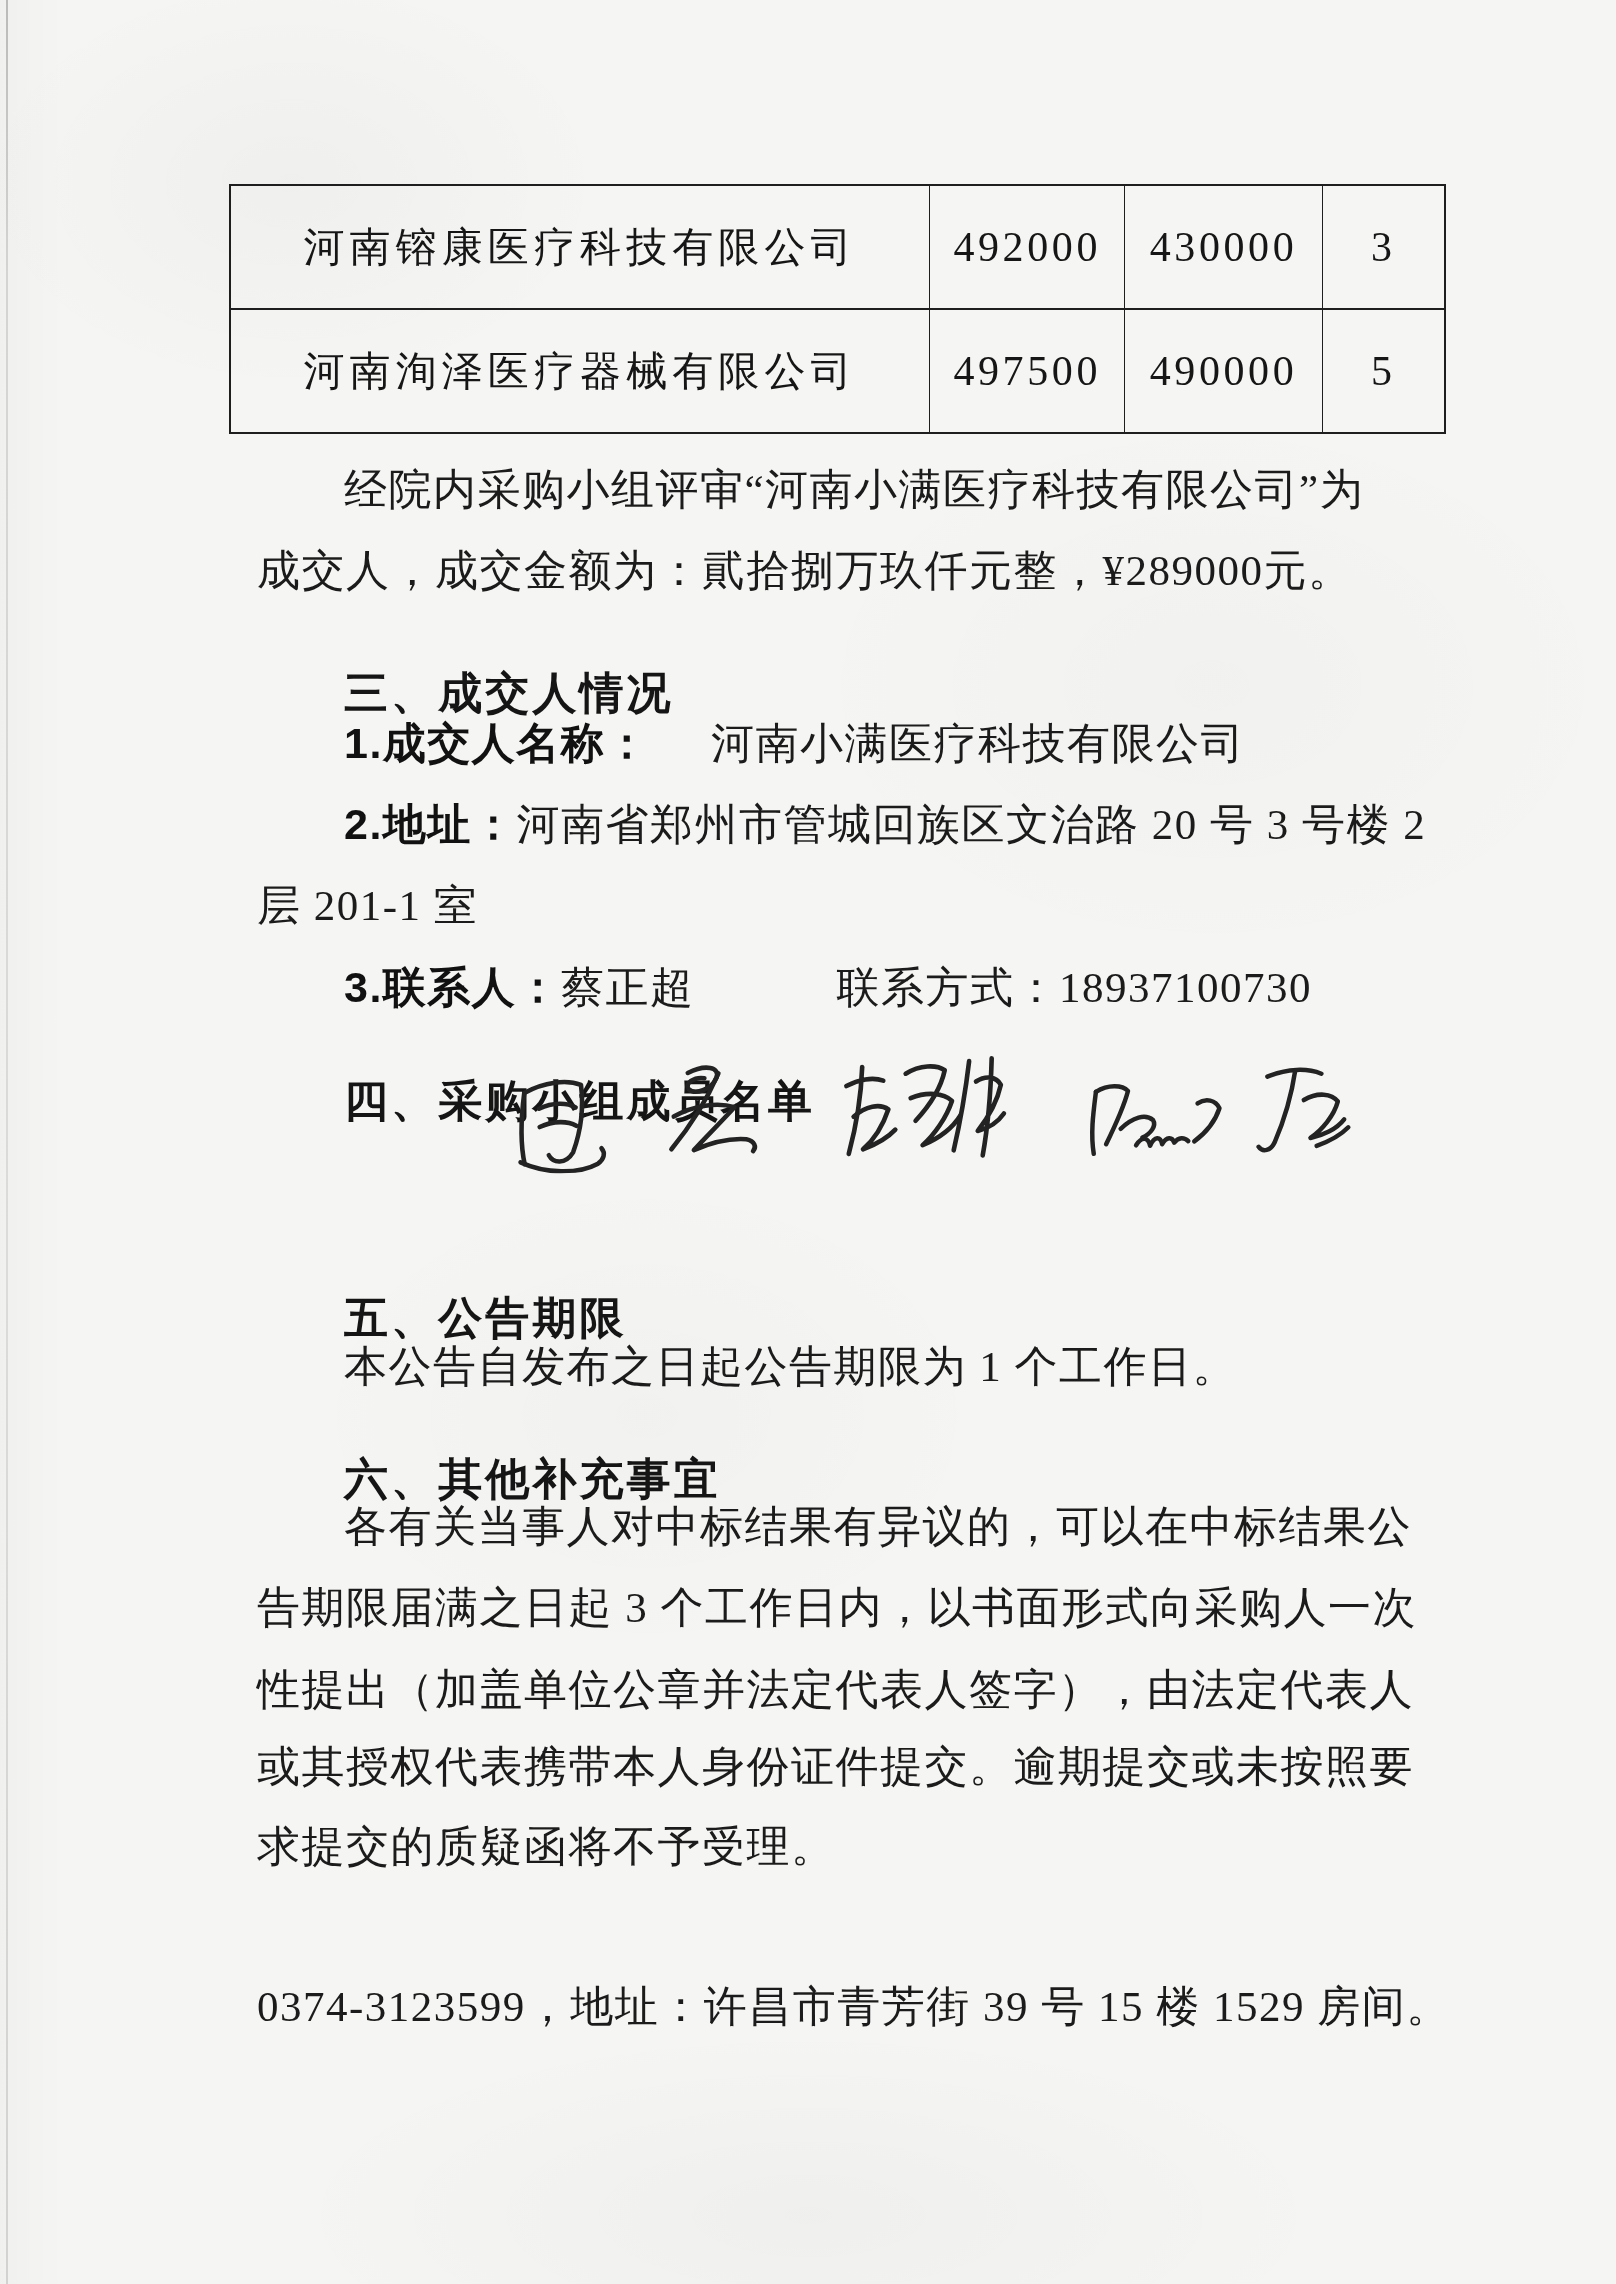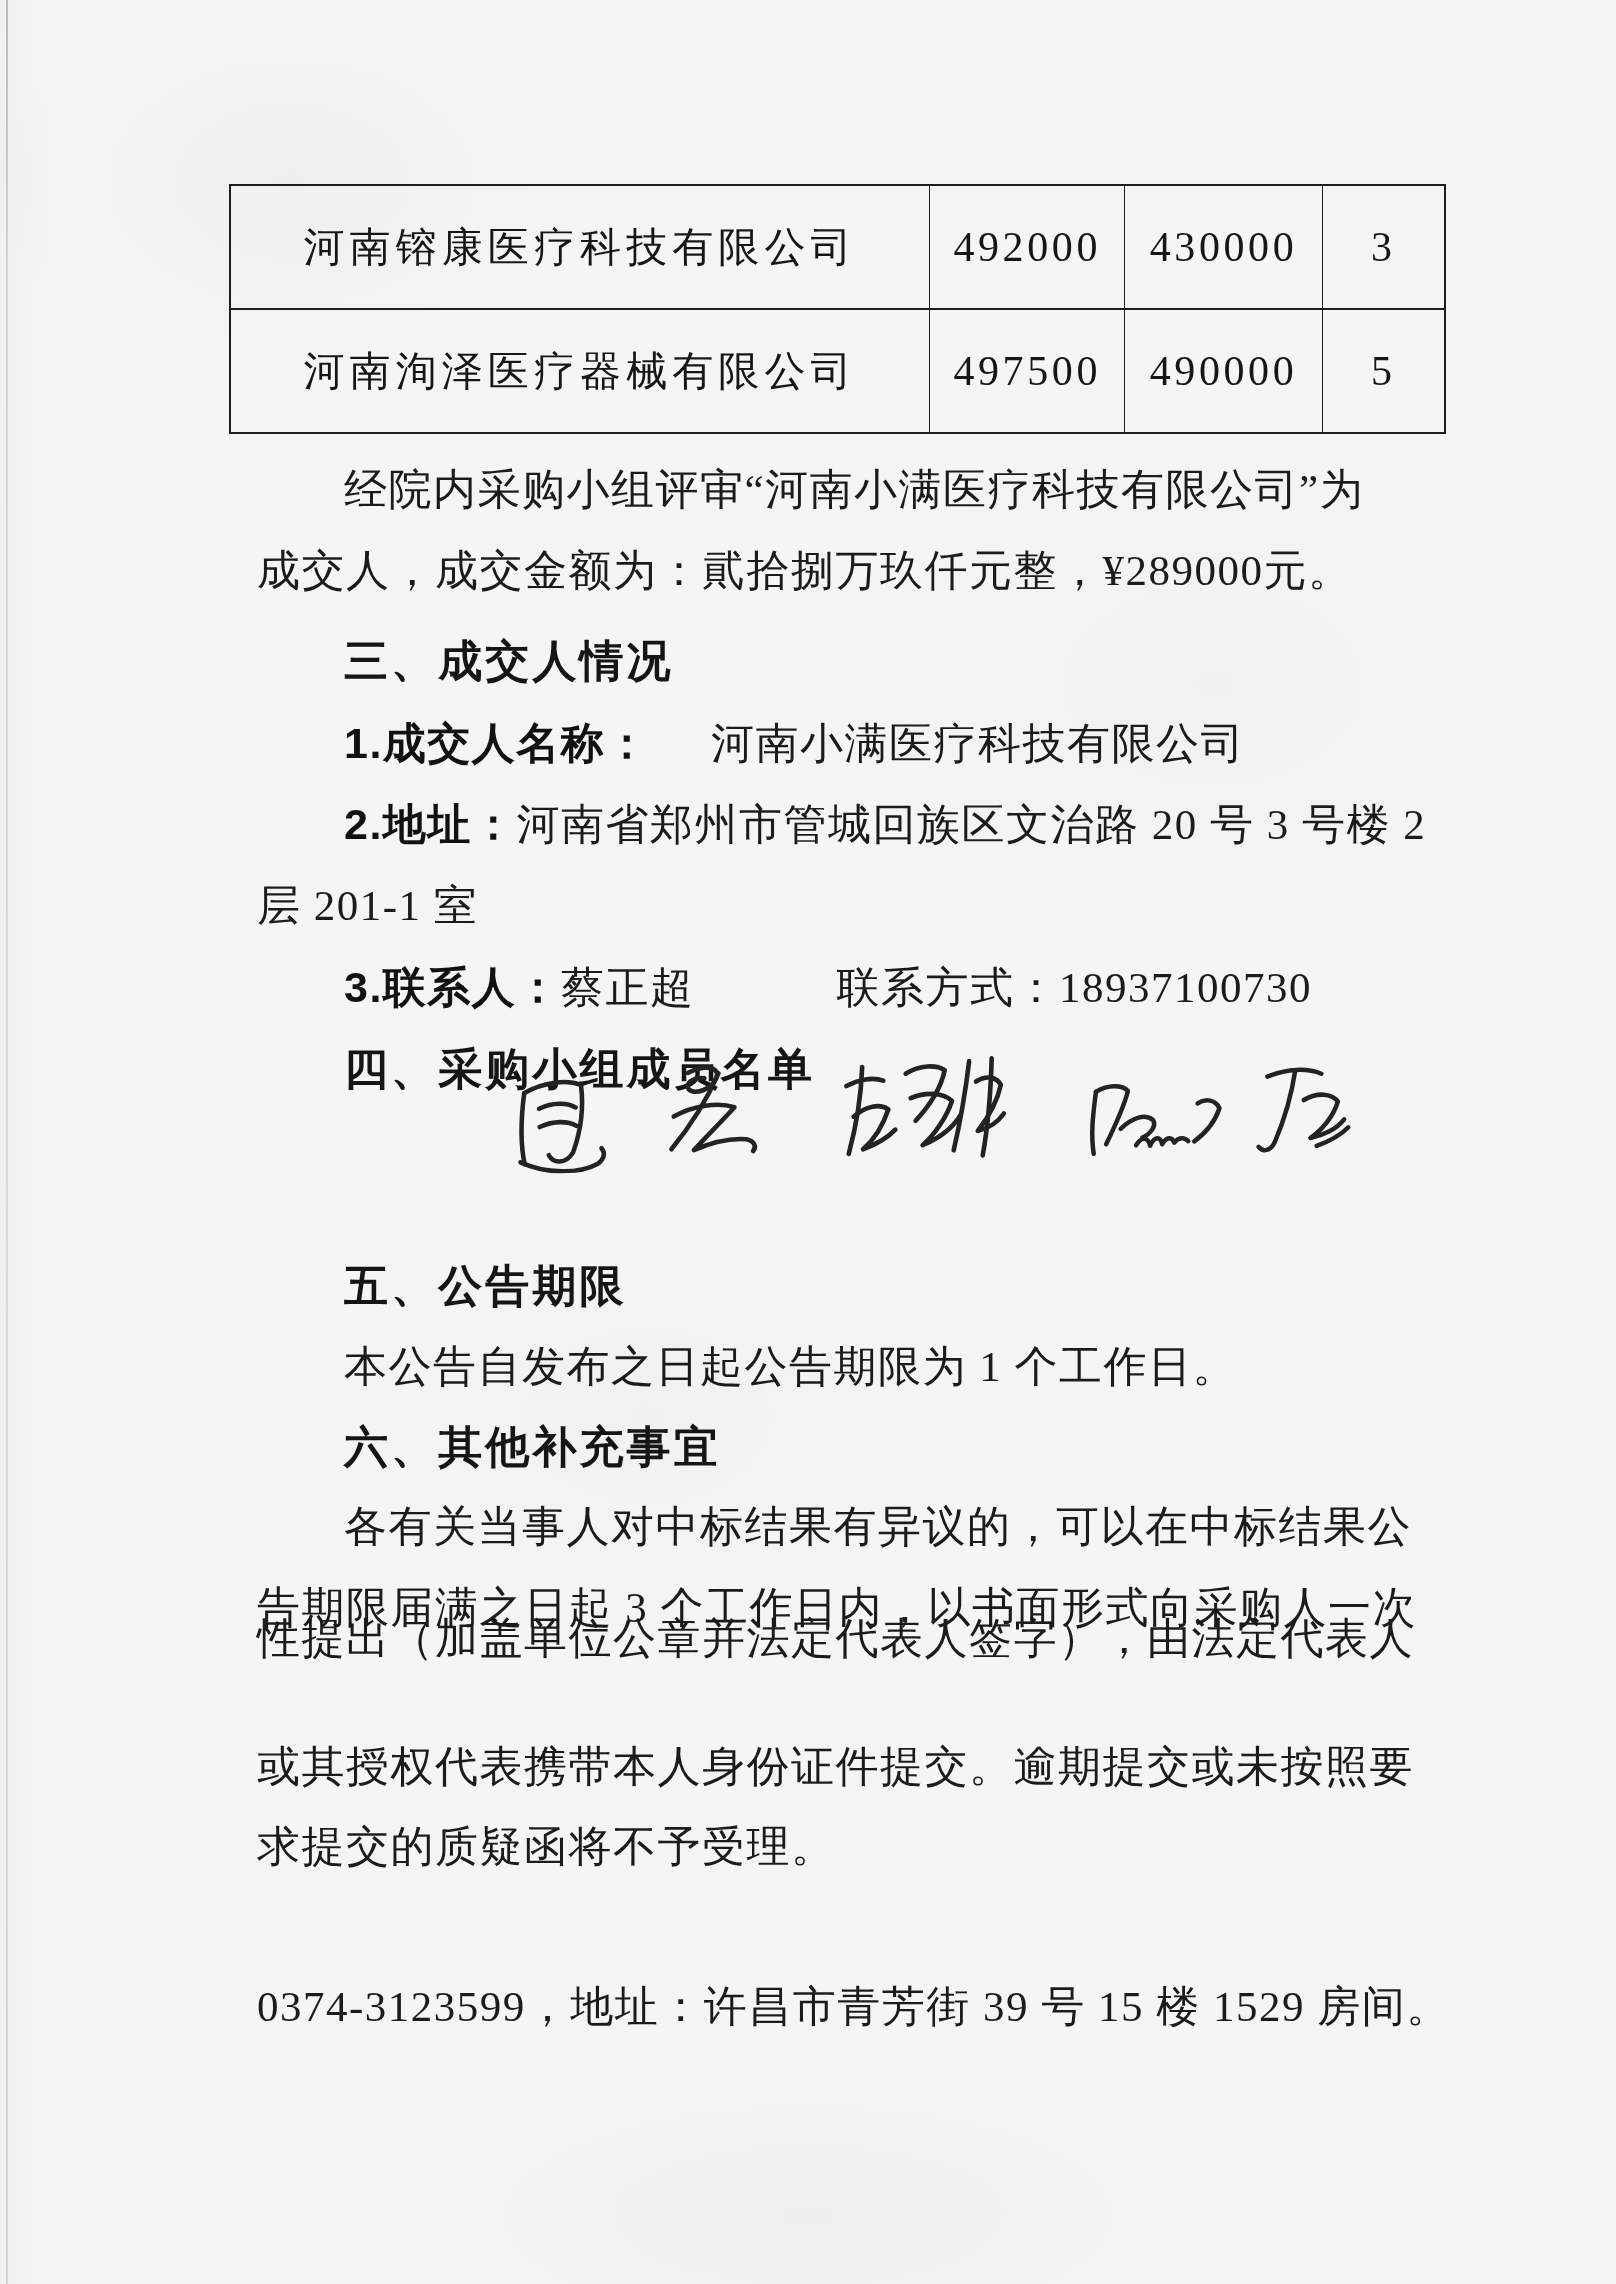--- a/index.html
+++ b/index.html
@@ -43,21 +43,21 @@
   }
   table.bid td.num{font-size:42px;letter-spacing:3.6px;margin-top:44px;}
   
   .line{
     position:absolute;left:257px;height:62px;line-height:60px;
     font-size:43px;letter-spacing:1.5px;white-space:nowrap;color:#1b1b1b;
   }
   .indent{left:344px;}
   .h{
     font-family:"Liberation Sans","DejaVu Sans",sans-serif;
-    font-weight:700;letter-spacing:3.1px;font-size:44px;color:#151515;
+    font-weight:700;letter-spacing:3.1px;font-size:44px;color:#151515;margin-top:32px;
   }
   .lbl{
     font-family:"Liberation Sans","DejaVu Sans",sans-serif;
     font-weight:700;color:#111;margin-top:8px;
   }
   .wide{letter-spacing:6.6px;}
   .sp{display:inline-block;width:142px;}
   .sp2{display:inline-block;width:61px;}
   
   .sig{position:absolute;}
@@ -153,18 +153,18 @@
       <path d="M58,42 C72,34 86,36 92,44 C88,58 76,72 64,80 C76,78 90,72 98,62 M70,88 C82,84 94,78 102,70"></path>
     </svg>
   </div>
 
   <div class="line h indent" style="top:1256px">五、公告期限</div>
   <div class="line indent" style="top:1337px">本公告自发布之日起公告期限为 1 个工作日。</div>
 
   <div class="line indent" style="top:1497px">各有关当事人对中标结果有异议的，可以在中标结果公</div>
   <div class="line h indent" style="top:1417px">六、其他补充事宜</div>
   <div class="line" style="top:1578px">告期限届满之日起 3 个工作日内，以书面形式向采购人一次</div>
-  <div class="line" style="top:1609px">性提出（加盖单位公章并法定代表人签字），由法定代表人</div>
+  <div class="line" style="top:1660px">性提出（加盖单位公章并法定代表人签字），由法定代表人</div>
   <div class="line" style="top:1737px">或其授权代表携带本人身份证件提交。逾期提交或未按照要</div>
   <div class="line" style="top:1817px">求提交的质疑函将不予受理。</div>
   <div class="line" style="top:1977px">0374-3123599，地址：许昌市青芳街 39 号 15 楼 1529 房间。</div>
 </div>
 
 
 </body></html>

